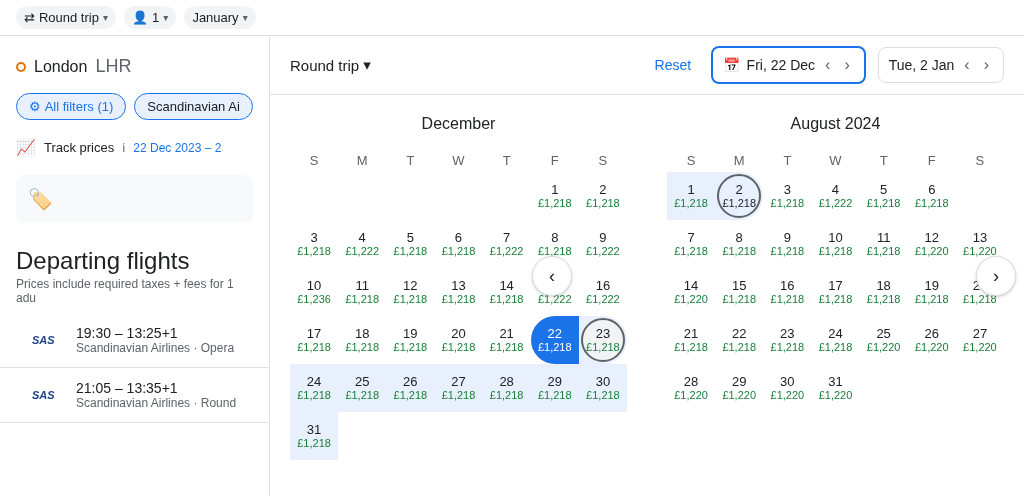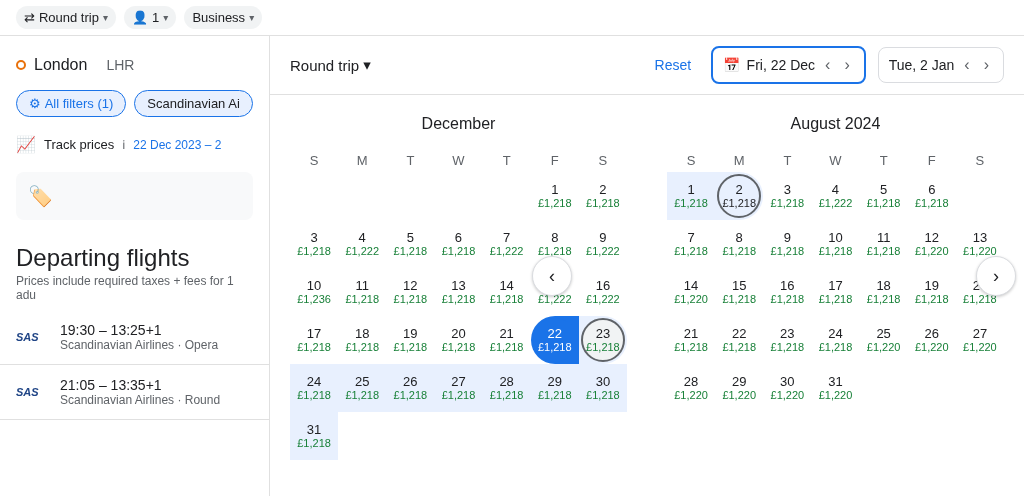--- a/index.html
+++ b/index.html
@@ -44,21 +44,21 @@
       padding: 8px 16px;
       gap: 8px;
     }
     .origin-dot {
       width: 10px; height: 10px;
       border-radius: 50%;
       border: 2px solid #e8710a;
       flex-shrink: 0;
     }
     .origin-text { font-size: 16px; color: #202124; }
-    .origin-code { color: #5f6368; font-size: 14px; margin-left: 11px; }
+    .origin-code { color: #5f6368; font-size: 18px; }
 
     .filters-row {
       display: flex; align-items: center;
       padding: 8px 16px;
       gap: 8px;
     }
     .filter-btn {
       display: flex; align-items: center; gap: 4px;
       padding: 5px 12px;
       border-radius: 20px;
@@ -102,21 +102,21 @@
     }
     .prices-low-icon { font-size: 20px; }
     .prices-low-text { font-size: 14px; font-weight: 500; color: #202124; }
 
     .departing-section { padding: 16px 16px 8px; }
     .departing-title { font-size: 24px; font-weight: 500; color: #202124; }
     .departing-subtitle { font-size: 12px; color: #5f6368; margin-top: 2px; }
 
     .flight-card {
       display: flex; align-items: center;
-      padding: 12px 16px;
+      padding: 12px 32px;
       border-bottom: 1px solid #e0e0e0;
       gap: 12px;
       cursor: pointer;
     }
     .airline-logo {
       font-weight: 800; font-size: 11px; color: #204586;
       font-style: italic; width: 32px; flex-shrink: 0;
     }
     .flight-times { flex: 1; }
     .flight-time-row { font-size: 14px; font-weight: 500; color: #202124; }
@@ -244,21 +244,21 @@
     <span>⇄</span>
     <span>Round trip</span>
     <span class="chevron-small">▾</span>
   </div>
   <div class="top-bar-item">
     <span>👤</span>
     <span>1</span>
     <span class="chevron-small">▾</span>
   </div>
   <div class="top-bar-item">
-    <span>Business</span>
+    <span>January</span>
     <span class="chevron-small">▾</span>
   </div>
 </div>
 
 <div class="main-layout">
 
   <div class="sidebar">
     <div class="sidebar-search">
       <div class="origin-dot"></div>
       <span class="origin-text">London</span>

